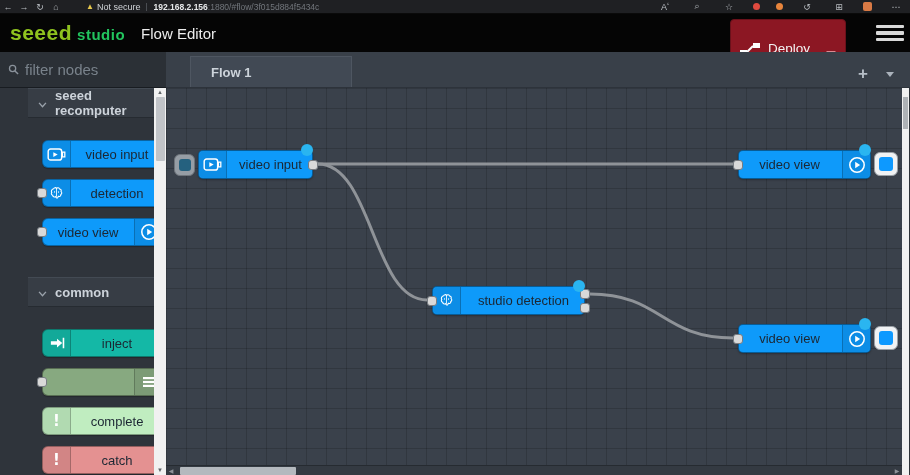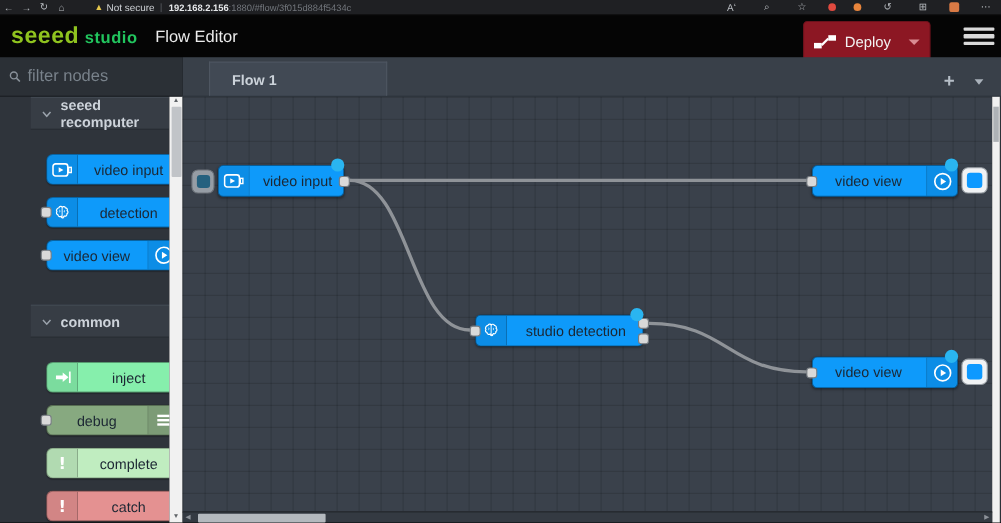--- a/index.html
+++ b/index.html
@@ -24,21 +24,21 @@
   #avatar { width:9px; height:9px; border-radius:2px; background:#d97a45; }
 
   
   #app-header { position:absolute; left:0; top:14px; width:910px; height:38px; background:#050505;
     display:flex; align-items:center; }
   #logo { display:flex; align-items:baseline; margin-left:10px; }
   #logo .seeed { color:#8fc31f; font-size:21px; font-weight:800; letter-spacing:0.5px; }
   #logo .studio { color:#22c55e; font-size:15px; font-weight:800; margin-left:5px; letter-spacing:0.5px; }
   #app-title { color:#ececec; font-size:15px; margin-left:16px; }
   #deploy-btn { position:absolute; right:64px; top:5px; height:38px; background:#8c1723;
-    border:1px solid #6b111b; border-radius:4px; display:flex; align-items:center; padding:0 9px; cursor:pointer; }
+    border:1px solid #6b111b; border-radius:4px; display:flex; align-items:flex-end; padding:0 9px; cursor:pointer; }
   #deploy-btn .dlabel { color:#f2f2f2; font-size:13.5px; margin:0 10px 0 8px; }
   #deploy-caret { width:0; height:0; border-left:5px solid transparent; border-right:5px solid transparent;
     border-top:5px solid #d98b92; margin-left:6px; }
   #menu-btn { position:absolute; right:6px; top:8px; width:28px; height:22px; display:flex;
     flex-direction:column; justify-content:center; gap:3px; cursor:pointer; }
   #menu-btn span { display:block; height:3.5px; background:#d9d9d9; border-radius:1px; }
 
   
   #filter-row { position:absolute; left:0; top:52px; width:166px; height:36px; background:#2b3036;
     border-bottom:1px solid #181c21; display:flex; align-items:center; }
@@ -218,39 +218,38 @@
         <div class="port" style="left: -6px; top: 8px;"></div>
       </div>
     </div>
     <div class="cat-header">
       <span class="chev"><svg width="9" height="6" viewBox="0 0 10 7">
           <path d="M1 1 L5 5.5 L9 1" fill="none" stroke="#9aa2ab" stroke-width="1.6"></path>
         </svg></span>
       <span class="clabel">common</span>
     </div>
     <div class="cat-items">
-      <div class="pnode" style="background: #86efac;">
+      <div class="pnode" style="background: #14b8a6;">
         <div class="icon-region left">
           <svg width="16" height="14" viewBox="0 0 18 16">
             <path d="M2 6 L9 6 L9 3 L15 8 L9 13 L9 10 L2 10 Z" fill="#fff"></path>
             <rect x="15.5" y="2" width="1.8" height="12" fill="#fff"></rect>
           </svg>
         </div>
         <div class="nlabel" style="left: 29px; right: 0px;">inject</div>
         <div class="port" style="right: -6px; top: 8px;"></div>
       </div>
       <div class="pnode" style="background: rgb(135, 169, 128);">
         <div class="icon-region right">
           <svg width="14" height="12" viewBox="0 0 14 12">
             <rect x="1" y="1" width="12" height="2.2" fill="#fff"></rect>
             <rect x="1" y="4.9" width="12" height="2.2" fill="#fff"></rect>
             <rect x="1" y="8.8" width="12" height="2.2" fill="#fff"></rect>
           </svg>
         </div>
-        <div class="nlabel" style="right: 29px; left: 0px;">debug</div>
         <div class="port" style="left: -6px; top: 8px;"></div>
       </div>
       <div class="pnode" style="background: rgb(192, 237, 192);">
         <div class="icon-region left">
           <span class="excl">!</span>
         </div>
         <div class="nlabel" style="left: 29px; right: 0px;">complete</div>
         <div class="port" style="right: -6px; top: 8px;"></div>
       </div>
       <div class="pnode" style="background: rgb(228, 145, 145);">

